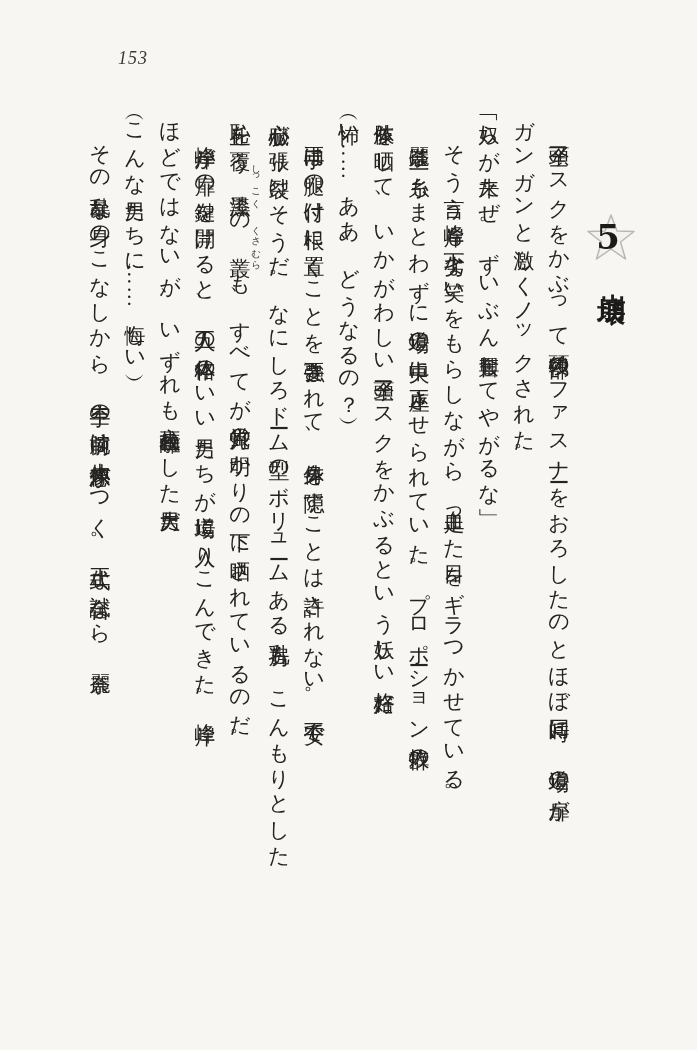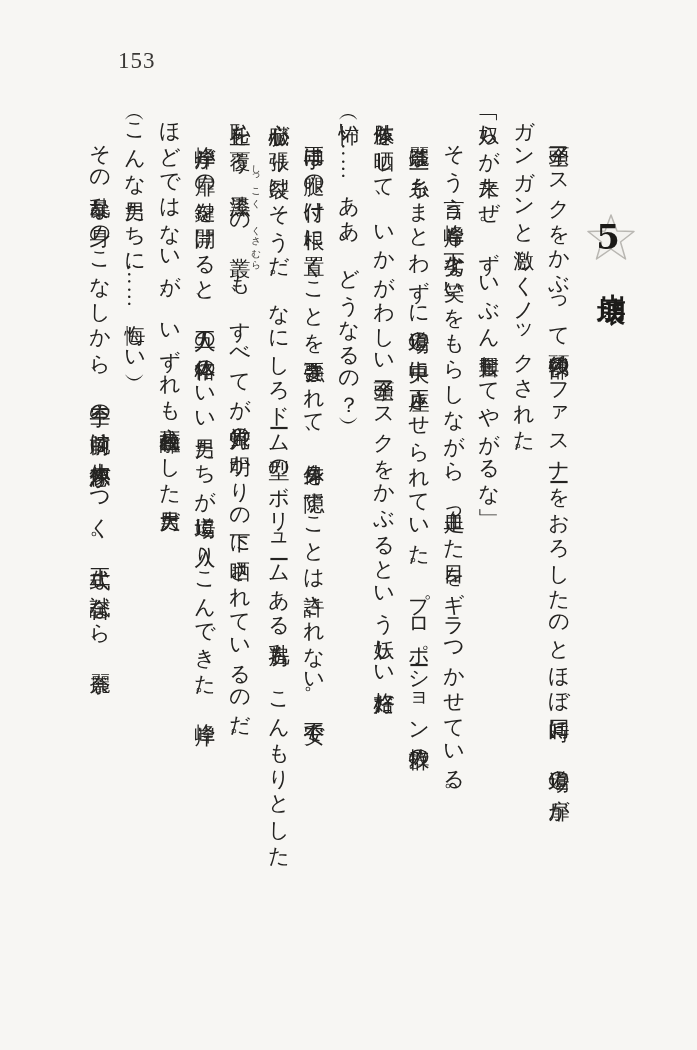--- a/index.html
+++ b/index.html
@@ -23,21 +23,22 @@
   }
   .page {
     position: absolute;
     inset: 0;
   }
   
   .page-number {
     position: absolute;
     left: 118px;
     top: 48px;
-    font-size: 23px;
+    font-size: 18px;
+    font-style: italic;
     letter-spacing: 1px;
     color: var(--page-number);
   }
   
   .chapter-header {
     position: absolute;
     left: 586px;
     top: 213px;
     width: 50px;
   }

